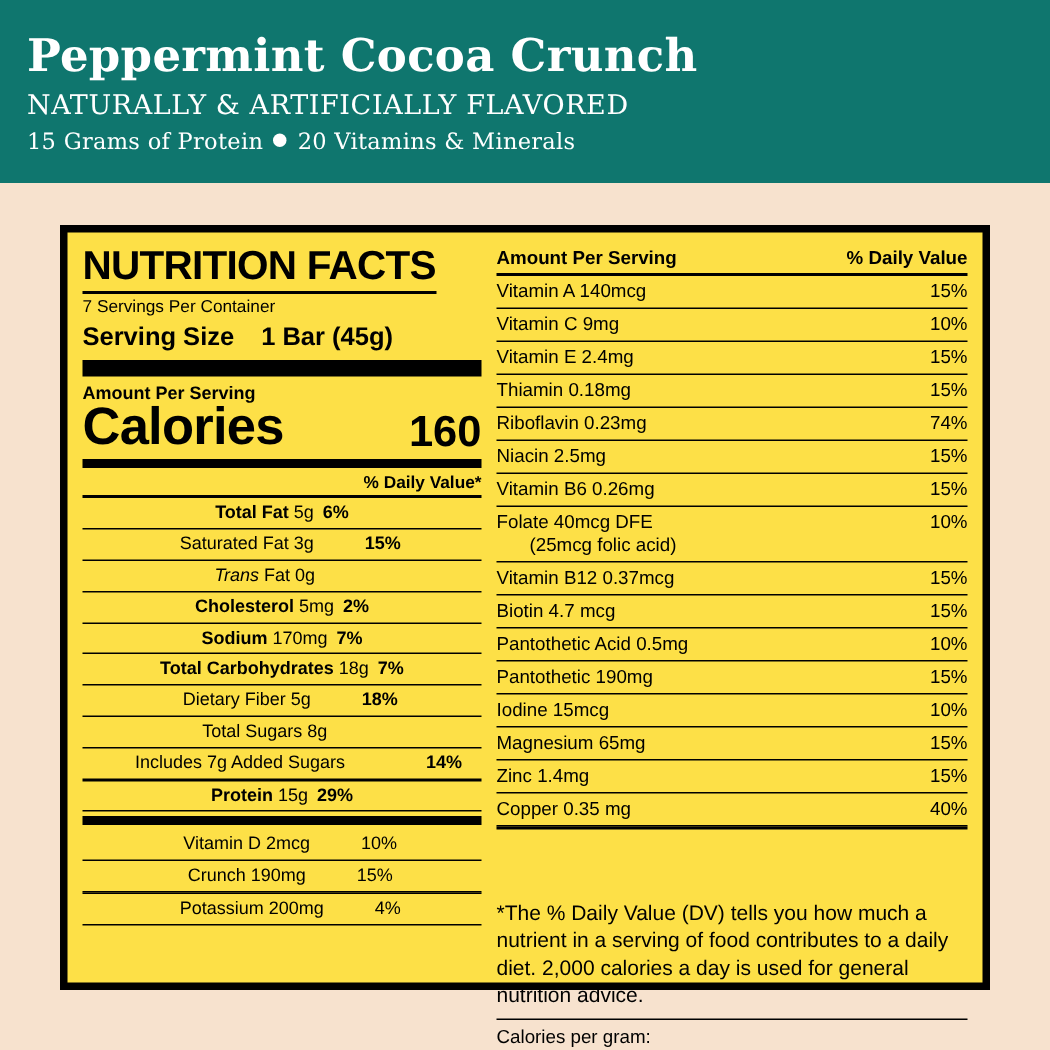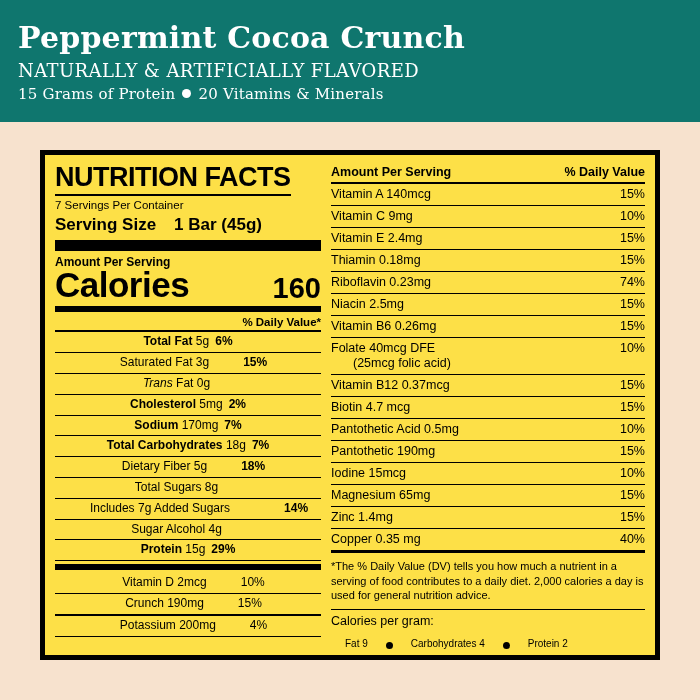--- a/index.html
+++ b/index.html
@@ -124,23 +124,24 @@
   }
   .rrow {
     display:flex; justify-content: space-between;
     font-size: 12.5px;
     padding: 3px 0 3px 0;
     line-height: 1.2;
   }
   .rrow .rdv { white-space: nowrap; }
   .sub { display:block; font-size:12.5px; padding-left: 22px; }
   .footnote {
-    font-size: 11px;
+    font-size: 14px;
     line-height: 1.32;
     padding: 6px 0 6px 0;
+    margin-top: 40px;
   }
   .cpg { font-size: 12.5px; padding: 4px 0 4px 0; }
   .cpg-vals {
     display:flex; align-items:flex-end; gap: 18px;
     font-size: 10px; padding-top: 6px; padding-left: 14px;
   }
   .cpg-vals .bullet {
     display:inline-block; width:7px; height:7px; background:#000; border-radius:50%;
   }
 </style>
@@ -215,24 +216,20 @@
           <div class="row indent1">
             <span class="nm">Total Sugars 8g</span>
             <span class="dv"></span>
           </div>
           <div class="rule"></div>
           <div class="row indent2">
             <span class="nm">Includes 7g Added Sugars</span>
             <span class="dv">14%</span>
           </div>
           <div class="rule"></div>
-          <div class="row indent1">
-            <span class="nm">Sugar Alcohol 4g</span>
-            <span class="dv"></span>
-          </div>
           <div class="rule"></div>
           <div class="row">
             <span class="nm"><span class="b">Protein</span> 15g</span>
             <span class="dv">29%</span>
           </div>
           <div class="rule"></div>
         </div>
       <div class="bar-med"></div>
       <div id="left-vitamins">
           <div class="row indent1">

